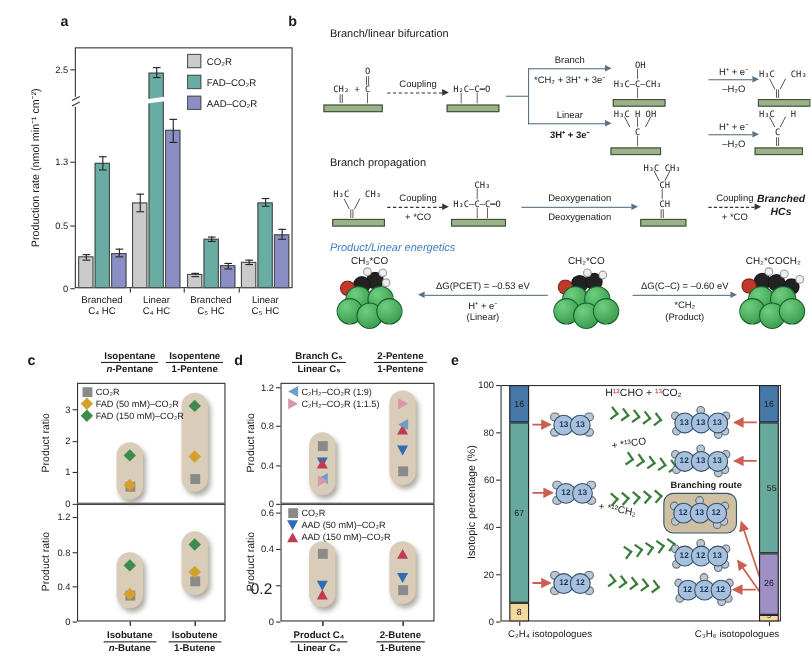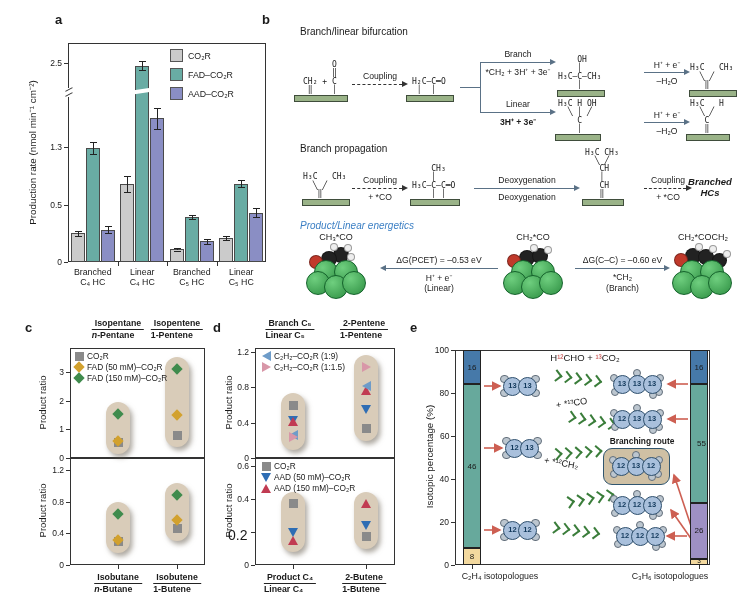--- a/index.html
+++ b/index.html
@@ -4,21 +4,21 @@
 <style>
   html,body{margin:0;padding:0;background:#fff;}
   body{width:737px;height:609px;font-family:"Liberation Sans",sans-serif;color:#1a1a1a;}
   #fig{position:relative;width:737px;height:609px;overflow:hidden;background:#fff;}
   .abs{position:absolute;}
   .plotbox{position:absolute;border:1.3px solid #333;box-sizing:border-box;background:#fff;}
   .plabel{position:absolute;font-weight:bold;font-size:13px;}
   .heading{position:absolute;font-size:10px;}
   .heading.blue{color:#3b7fc4;font-style:italic;}
   .ylab{position:absolute;font-size:9.8px;white-space:nowrap;text-align:center;width:200px;transform:rotate(-90deg);}
-  .frac{position:absolute;text-align:left;font-weight:bold;font-size:8.8px;line-height:11px;transform:translateX(-50%);white-space:nowrap;}
+  .frac{position:absolute;text-align:center;font-weight:bold;font-size:8.8px;line-height:11px;transform:translateX(-50%);white-space:nowrap;}
   .frac .num{display:block;border-bottom:1.1px solid #222;padding:0 3px;}
   .frac .den i{font-style:italic;}
   .struct{position:absolute;font-family:"DejaVu Sans Mono",monospace;font-size:8px;line-height:8.2px;white-space:pre;}
   .ital{font-style:italic;}
 </style>
 </head>
 <body>
 
 <div id="fig">
 
@@ -270,21 +270,21 @@
     <div class="abs" style="left: 624px; top: 192px; width: 88px; text-align: center; font-size: 8.6px;">+ *CO</div>
     <div class="abs" style="left: 386px; top: 268px; width: 112px; height: 0px; border-top: 1.2px solid rgb(90, 113, 134);"></div>
     <div class="abs" style="left: 380px; top: 264.8px; width: 0px; height: 0px; border-top: 3.2px solid transparent; border-bottom: 3.2px solid transparent; border-right: 6px solid rgb(90, 113, 134);"></div>
     <div class="abs" style="left: 360px; top: 255px; width: 158px; text-align: center; font-size: 8.6px;">ΔG(PCET) = –0.53 eV</div>
     <div class="abs" style="left: 360px; top: 272px; width: 158px; text-align: center; font-size: 8.6px;">H⁺ + e⁻</div>
     <div class="abs" style="left: 360px; top: 283px; width: 158px; text-align: center; font-size: 8.6px;">(Linear)</div>
     <div class="abs" style="left: 575px; top: 268px; width: 89px; height: 0px; border-top: 1.2px solid rgb(90, 113, 134);"></div>
     <div class="abs" style="left: 664px; top: 264.8px; width: 0px; height: 0px; border-top: 3.2px solid transparent; border-bottom: 3.2px solid transparent; border-left: 6px solid rgb(90, 113, 134);"></div>
     <div class="abs" style="left: 555px; top: 255px; width: 135px; text-align: center; font-size: 8.6px;">ΔG(C–C) = –0.60 eV</div>
     <div class="abs" style="left: 555px; top: 272px; width: 135px; text-align: center; font-size: 8.6px;">*CH₂</div>
-    <div class="abs" style="left: 555px; top: 283px; width: 135px; text-align: center; font-size: 8.6px;">(Branch)</div>
+    <div class="abs" style="left: 555px; top: 283px; width: 135px; text-align: center; font-size: 8.6px;">(Product)</div>
     <div class="abs" style="left: 306px; top: 246px; width: 62px; height: 54px;">
       <div class="abs" style="left: 27px; top: 1px; width: 14px; height: 14px; border-radius: 50%; background: rgb(34, 34, 34); border: 0.8px solid rgba(0, 0, 0, 0.35);"></div>
       <div class="abs" style="left: 15px; top: 5px; width: 14px; height: 14px; border-radius: 50%; background: rgb(34, 34, 34); border: 0.8px solid rgba(0, 0, 0, 0.35);"></div>
       <div class="abs" style="left: 3px; top: 9px; width: 12px; height: 12px; border-radius: 50%; background: rgb(192, 57, 43); border: 0.8px solid rgba(0, 0, 0, 0.35);"></div>
       <div class="abs" style="left: 38px; top: -2px; width: 6px; height: 6px; border-radius: 50%; background: rgb(238, 238, 238); border: 0.8px solid rgba(0, 0, 0, 0.35);"></div>
       <div class="abs" style="left: 41px; top: 7px; width: 6px; height: 6px; border-radius: 50%; background: rgb(238, 238, 238); border: 0.8px solid rgba(0, 0, 0, 0.35);"></div>
       <div class="abs" style="left: 24px; top: -3px; width: 6px; height: 6px; border-radius: 50%; background: rgb(238, 238, 238); border: 0.8px solid rgba(0, 0, 0, 0.35);"></div>
       <div class="abs" style="left: 8px; top: 14px; width: 22px; height: 22px; border-radius: 50%; background: radial-gradient(circle at 35% 30%, rgb(111, 207, 127), rgb(46, 143, 66)); border: 0.8px solid rgb(21, 99, 44);"></div>
       <div class="abs" style="left: 28px; top: 14px; width: 22px; height: 22px; border-radius: 50%; background: radial-gradient(circle at 35% 30%, rgb(111, 207, 127), rgb(46, 143, 66)); border: 0.8px solid rgb(21, 99, 44);"></div>
       <div class="abs" style="left: 0px; top: 25px; width: 22px; height: 22px; border-radius: 50%; background: radial-gradient(circle at 35% 30%, rgb(111, 207, 127), rgb(46, 143, 66)); border: 0.8px solid rgb(21, 99, 44);"></div>
@@ -420,21 +420,21 @@
     <div class="abs" style="left: 429px; top: 388px; width: 20px; text-align: right; font-size: 8.5px;">80</div>
     <div class="abs" style="left: 451px; top: 393px; width: 4px; height: 1px; background: rgb(51, 51, 51);"></div>
     <div class="abs" style="left: 429px; top: 345px; width: 20px; text-align: right; font-size: 8.5px;">100</div>
     <div class="abs" style="left: 451px; top: 350px; width: 4px; height: 1px; background: rgb(51, 51, 51);"></div>
     <div class="abs" style="left: 472px; top: 565px; width: 1px; height: 4px; background: rgb(51, 51, 51);"></div>
     <div class="abs" style="left: 699px; top: 565px; width: 1px; height: 4px; background: rgb(51, 51, 51);"></div>
     <div class="abs" style="left: 530px; top: 352px; white-space: pre; font-size: 9.5px; width: 110px; text-align: center;"><span>H</span><span style="color: rgb(194, 64, 63);">¹²</span><span>CHO + </span><span style="color: rgb(194, 64, 63);">¹³</span><span>CO₂</span></div>
     <div class="abs" style="left: 463px; top: 547.8px; width: 18px; height: 17.2px; background: rgb(243, 217, 159); border: 1px solid rgb(34, 34, 34); box-sizing: border-box;"></div>
     <div class="abs" style="left: 463px; top: 551.9px; width: 18px; text-align: center; font-size: 8px;">8</div>
     <div class="abs" style="left: 463px; top: 384.4px; width: 18px; height: 163.4px; background: rgb(103, 169, 156); border: 1px solid rgb(34, 34, 34); box-sizing: border-box;"></div>
-    <div class="abs" style="left: 463px; top: 461.6px; width: 18px; text-align: center; font-size: 8px;">46</div>
+    <div class="abs" style="left: 463px; top: 461.6px; width: 18px; text-align: center; font-size: 8px;">67</div>
     <div class="abs" style="left: 463px; top: 350px; width: 18px; height: 34.4px; background: rgb(70, 121, 169); border: 1px solid rgb(34, 34, 34); box-sizing: border-box;"></div>
     <div class="abs" style="left: 463px; top: 362.7px; width: 18px; text-align: center; font-size: 8px;">16</div>
     <div class="abs" style="left: 690px; top: 558.55px; width: 18px; height: 6.45px; background: rgb(243, 217, 159); border: 1px solid rgb(34, 34, 34); box-sizing: border-box;"></div>
     <div class="abs" style="left: 690px; top: 557.275px; width: 18px; text-align: center; font-size: 6.5px;">3</div>
     <div class="abs" style="left: 690px; top: 502.65px; width: 18px; height: 55.9px; background: rgb(158, 144, 196); border: 1px solid rgb(34, 34, 34); box-sizing: border-box;"></div>
     <div class="abs" style="left: 690px; top: 526.1px; width: 18px; text-align: center; font-size: 8px;">26</div>
     <div class="abs" style="left: 690px; top: 384.4px; width: 18px; height: 118.25px; background: rgb(103, 169, 156); border: 1px solid rgb(34, 34, 34); box-sizing: border-box;"></div>
     <div class="abs" style="left: 690px; top: 439.025px; width: 23px; text-align: center; font-size: 8px;">55</div>
     <div class="abs" style="left: 690px; top: 350px; width: 18px; height: 34.4px; background: rgb(70, 121, 169); border: 1px solid rgb(34, 34, 34); box-sizing: border-box;"></div>
     <div class="abs" style="left: 690px; top: 362.7px; width: 18px; text-align: center; font-size: 8px;">16</div>

